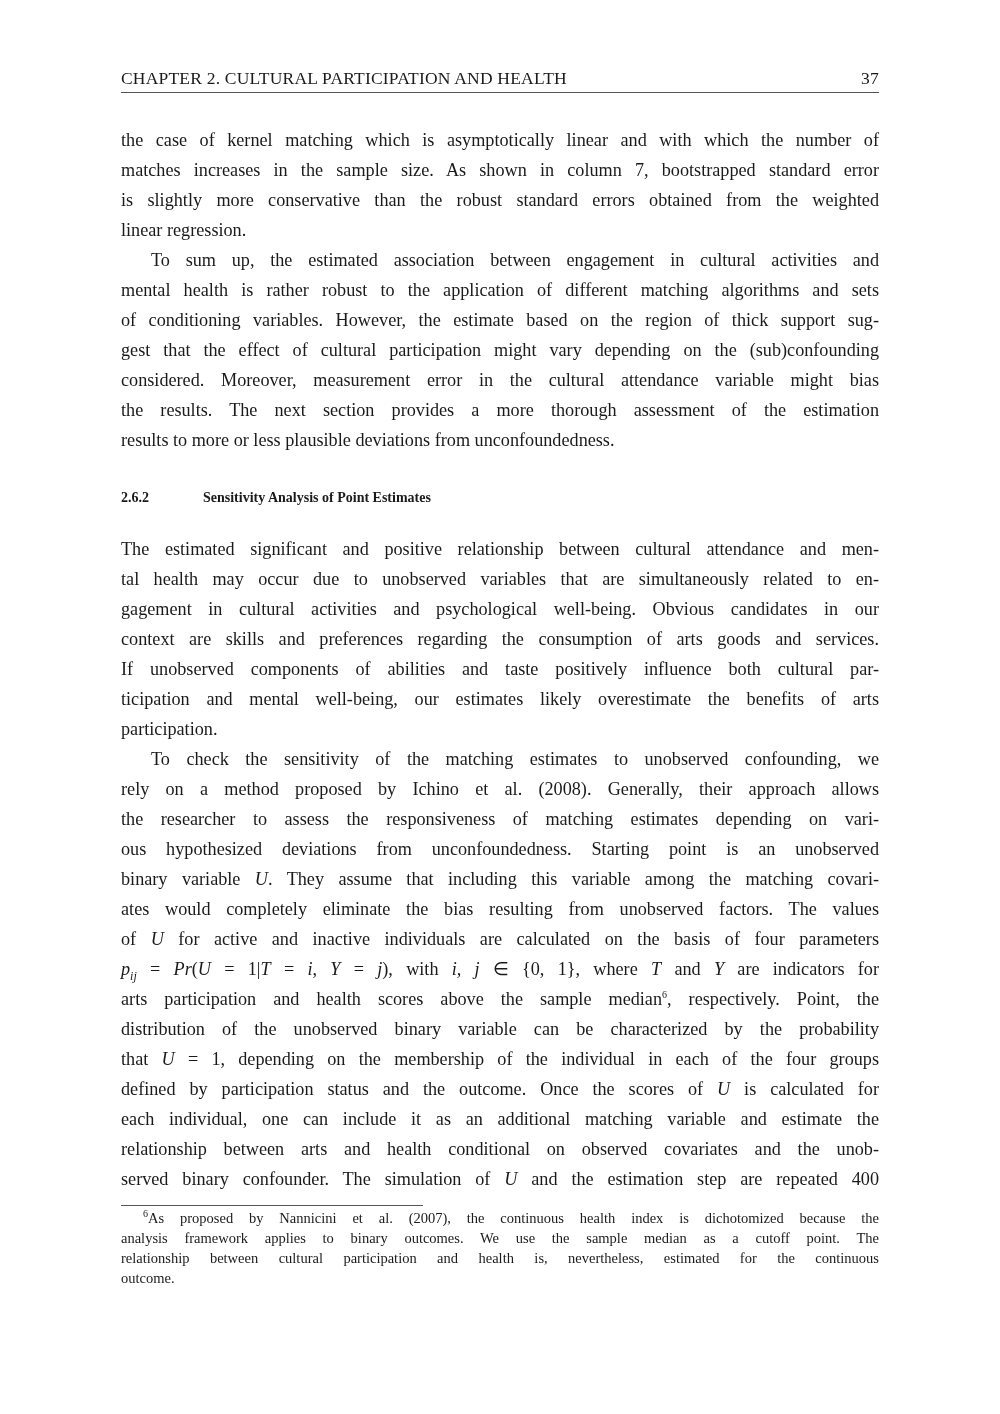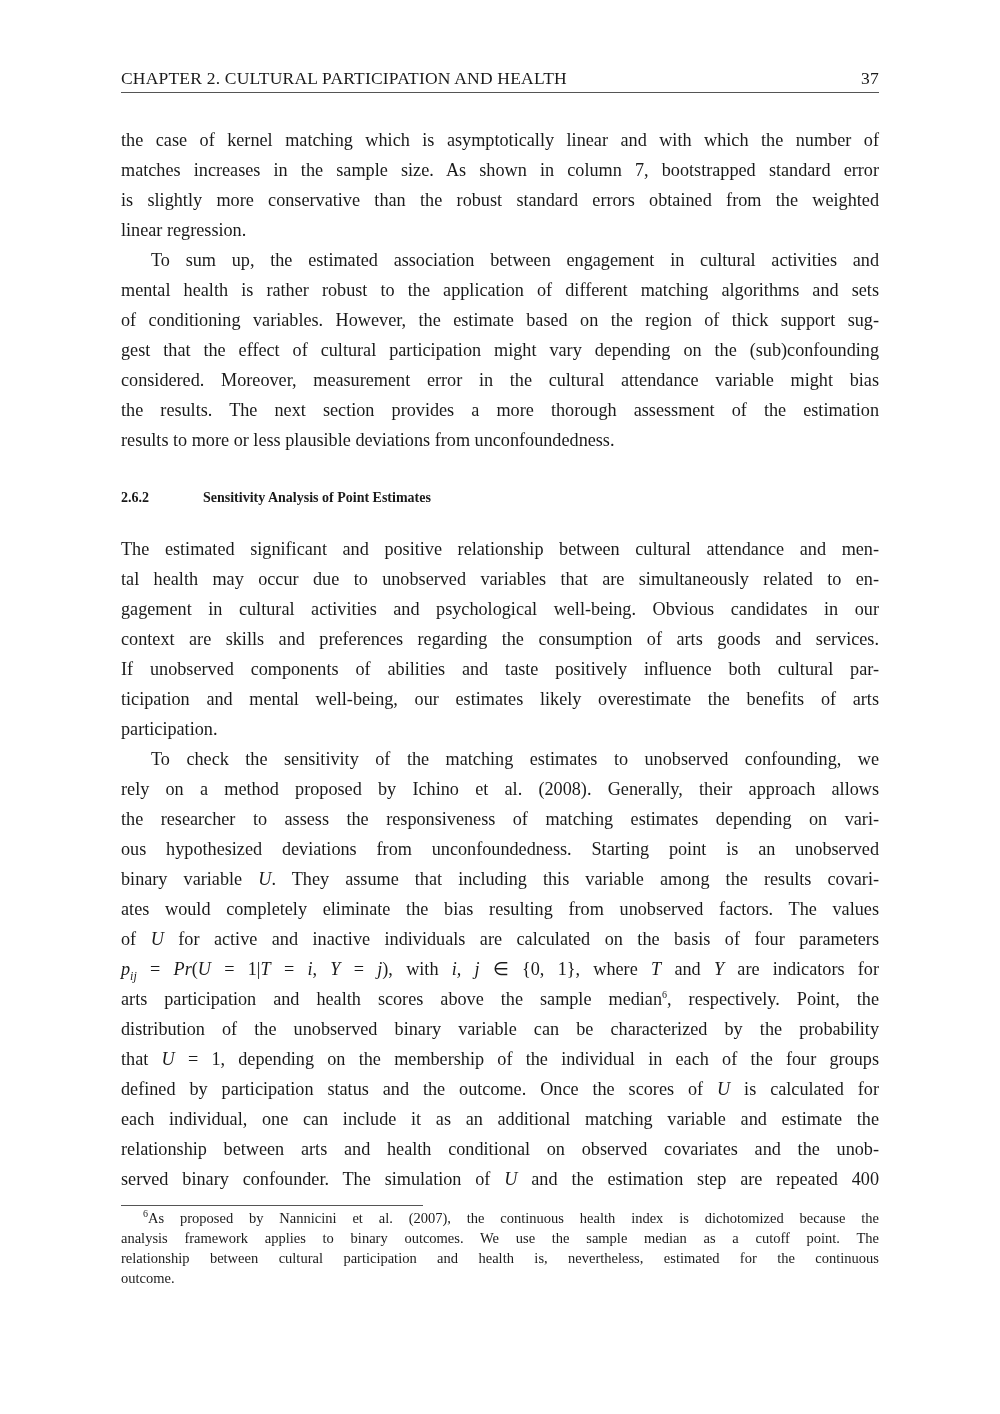--- a/index.html
+++ b/index.html
@@ -63,21 +63,21 @@
     <div class="line" style="top:657px">If unobserved components of abilities and taste positively influence both cultural par-</div>
     <div class="line" style="top:687px">ticipation and mental well-being, our estimates likely overestimate the benefits of arts</div>
     <div class="line last" style="top:717px">participation.</div>
   </div>
 
   <div>
     <div class="line indent" style="top:747px">To check the sensitivity of the matching estimates to unobserved confounding, we</div>
     <div class="line" style="top:777px">rely on a method proposed by Ichino et al. (2008).  Generally, their approach allows</div>
     <div class="line" style="top:807px">the researcher to assess the responsiveness of matching estimates depending on vari-</div>
     <div class="line" style="top:837px">ous hypothesized deviations from unconfoundedness.  Starting point is an unobserved</div>
-    <div class="line" style="top:867px"><span>binary variable </span><span class="m">U</span><span>. They assume that including this variable among the results covari-</span></div>
+    <div class="line" style="top:867px"><span>binary variable </span><span class="m">U</span><span>. They assume that including this variable among the matching covari-</span></div>
     <div class="line" style="top:897px">ates would completely eliminate the bias resulting from unobserved factors. The values</div>
     <div class="line" style="top:927px"><span>of </span><span class="m">U</span><span> for active and inactive individuals are calculated on the basis of four parameters</span></div>
     <div class="line" style="top:957px"><span class="m">p</span><sub class="m" style="font-size:12px">ij</sub><span> = </span><span class="m">Pr</span><span>(</span><span class="m">U</span><span> = 1|</span><span class="m">T</span><span> = </span><span class="m">i</span><span>, </span><span class="m">Y</span><span> = </span><span class="m">j</span><span>), with </span><span class="m">i, j</span><span> ∈ {0, 1}, where </span><span class="m">T</span><span> and </span><span class="m">Y</span><span> are indicators for</span></div>
     <div class="line" style="top:987px"><span>arts participation and health scores above the sample median</span><sup>6</sup><span>, respectively.  Point, the</span></div>
     <div class="line" style="top:1017px">distribution of the unobserved binary variable can be characterized by the probability</div>
     <div class="line" style="top:1047px"><span>that </span><span class="m">U</span><span> = 1, depending on the membership of the individual in each of the four groups</span></div>
     <div class="line" style="top:1077px"><span>defined by participation status and the outcome.  Once the scores of </span><span class="m">U</span><span> is calculated for</span></div>
     <div class="line" style="top:1107px">each individual, one can include it as an additional matching variable and estimate the</div>
     <div class="line" style="top:1137px">relationship between arts and health conditional on observed covariates and the unob-</div>
     <div class="line" style="top:1167px"><span>served binary confounder.  The simulation of </span><span class="m">U</span><span> and the estimation step are repeated 400</span></div>

